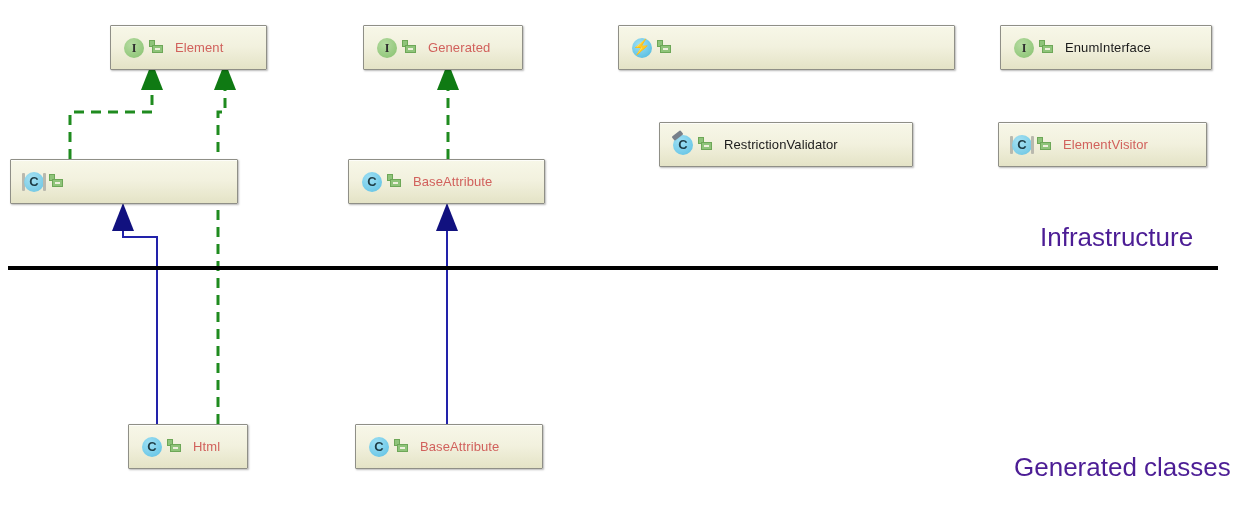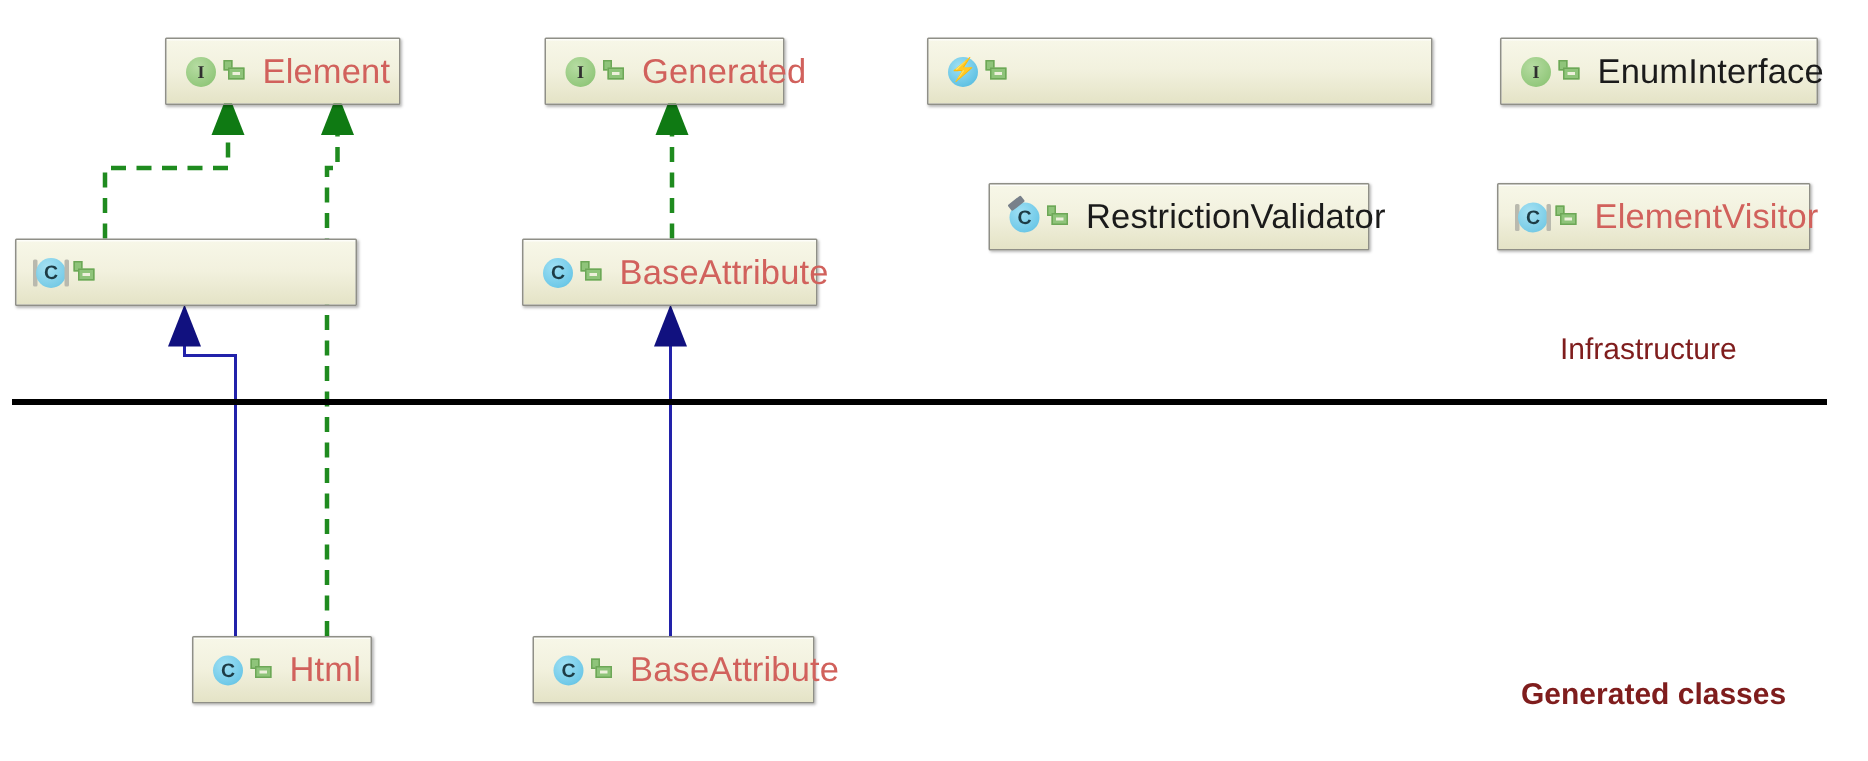--- a/index.html
+++ b/index.html
@@ -33,21 +33,21 @@
     padding:0 14px 0 11px;
     border:1px solid #8f8f87;
     border-radius:1px;
     background:linear-gradient(to bottom,#f7f7e8 0%,#f2f1de 48%,#e4e3c6 100%);
     box-shadow:0 1px 0 rgba(255,255,255,.75) inset,
                1px 1px 2px rgba(0,0,0,.28);
     white-space:nowrap;
     z-index:5;
   }
   .node .nlabel{
-    font-size:23px;
+    font-size:13px;
     letter-spacing:.1px;
     line-height:1;
   }
   .red  { color:#d1615c; }
   .black{ color:#1b1b1b; }
 
   
   .tbadge{
     position:relative;
     width:24px; height:24px;
@@ -165,22 +165,22 @@
 
   
   #divider{
     position:absolute;
     height:4px;
     background:#000000;
     z-index:3;
   }
   .zone-label{
     position:absolute;
-    font-size:20px;
-    color:#7f1d1d;
+    font-size:26px;
+    color:#4c1d95;
     white-space:nowrap;
     z-index:4;
   }
 </style>
 </head>
 <body>
 
 <div id="canvas">
 
   <svg id="edges" viewBox="0 0 1245 507" width="1245" height="507" xmlns="http://www.w3.org/2000/svg">
@@ -207,21 +207,21 @@
 
     <g>
       <path d="M 447 424 L 447 230" fill="none" stroke="#2222aa" stroke-width="2"></path>
       <polygon points="447,203 458,231 436,231" fill="#11117f"></polygon>
     </g>
   </svg>
 
   <div id="divider" style="left: 8px; top: 266px; width: 1210px; background: rgb(0, 0, 0);"></div>
 
   <div class="zone-label" id="zone-infrastructure" style="left: 1040px; top: 222px;">Infrastructure</div>
-  <div class="zone-label" id="zone-generated" style="left: 1014px; top: 452px; font-weight: bold;">Generated classes</div>
+  <div class="zone-label" id="zone-generated" style="left: 1014px; top: 452px;">Generated classes</div>
 
   <div class="node" id="n-element" style="left: 110px; top: 25px; width: 157px;">
     <span class="tbadge ico-interface">
       <span class="disc"></span>
         <span class="glyph">I</span>
     </span>
     <span class="vbadge">
       <span class="pk-tab"></span>
         <span class="pk-body"></span>
         <span class="pk-slot"></span>

